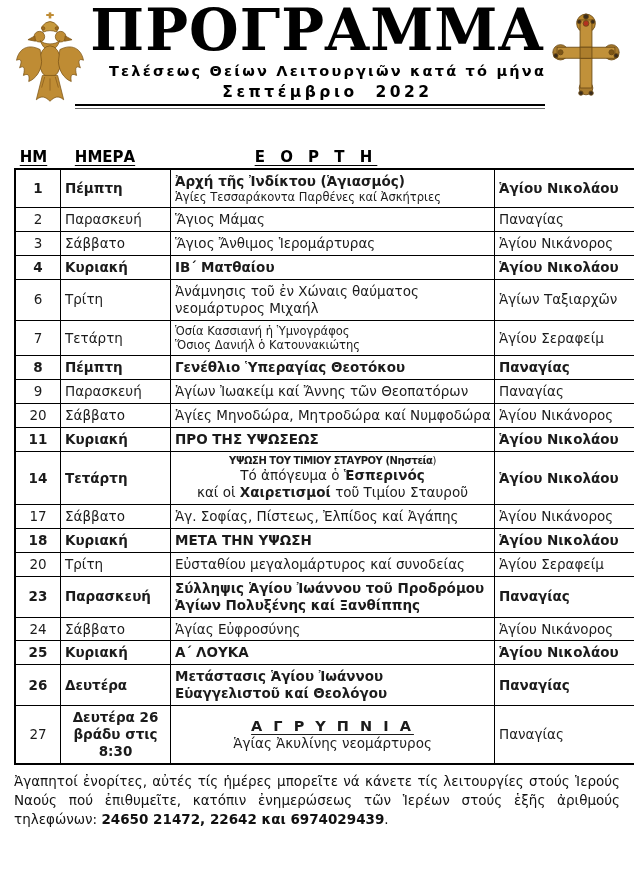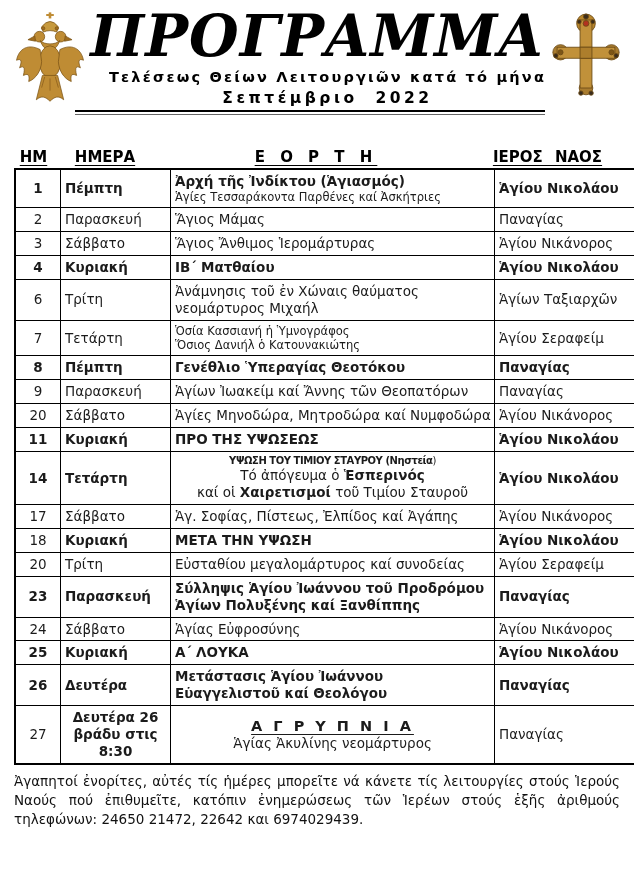--- a/index.html
+++ b/index.html
@@ -7,22 +7,22 @@
     width:634px;height:895px;background:#ffffff;overflow:hidden;
     font-family:"DejaVu Sans",sans-serif;color:#151515;
     -webkit-font-smoothing:antialiased;
   }
   
   #header{position:relative;height:144px;}
   .side-art{position:absolute;top:10px;}
   #eagle{left:12px;width:76px;height:102px;}
   #cross{right:14px;top:6px;width:68px;height:96px;}
   #title{
-    text-align:center;padding-top:6px;margin:0 90px;
-    font-family:"DejaVu Serif",serif;font-style:italic;font-weight:bold;
+    text-align:center;margin:0 90px;
+    font-family:"DejaVu Serif",serif;font-weight:bold;
     font-size:57px;line-height:1.05;letter-spacing:1px;color:#000;
     white-space:nowrap;
   }
   .sub{color:#000;font-weight:bold;text-align:center;padding-left:21px;}
   #sub1{font-size:14.5px;letter-spacing:2.2px;margin-top:3px;}
   #sub2{font-size:15.5px;letter-spacing:3.5px;word-spacing:9px;margin-top:4px;}
   #rule{
     margin-left:75px;width:470px;height:2px;margin-top:3px;
     border-top:2.5px solid #000;border-bottom:1.2px solid #666;
   }
@@ -56,21 +56,21 @@
   .fl{white-space:nowrap;}
   .fl.small{font-size:11.5px;line-height:1.25;}
   .fl.tight{letter-spacing:-0.45px;font-size:10px;}
   .fl span.b{font-weight:bold;}
   .fl span.u{text-decoration:underline;text-underline-offset:2.5px;}
   .fl span.ls{letter-spacing:3px;font-size:14.5px;}
   
   #footer-note{
     margin:7px 14px 0 14px;text-align:justify;font-size:13.5px;line-height:1.42;color:#111;
   }
-  #footer-note span.b{font-weight:normal;}
+  #footer-note span.b{font-weight:bold;}
   #signature{
     margin:5px 20px 0 14px;text-align:right;
     font-family:"DejaVu Serif",serif;font-size:14px;line-height:1.35;color:#111;
   }
 </style>
 </head>
 <body>
 
 <div id="page">
 
@@ -120,21 +120,20 @@
     <div id="title">ΠΡΟΓΡΑΜΜΑ</div>
     <div id="sub1" class="sub">Τελέσεως Θείων Λειτουργιῶν κατά τό μήνα</div>
     <div id="sub2" class="sub">Σεπτέμβριο 2022</div>
     <div id="rule"></div>
   </div>
 
   <div id="colheads">
     <div class="ch">ΗΜ</div>
     <div class="ch">ΗΜΕΡΑ</div>
     <div class="ch" id="ch-eorti">Ε Ο Ρ Τ Η</div>
-    <div class="ch" id="ch-naos">ΙΕΡΟΣ ΝΑΟΣ</div>
   </div>
 
   <table id="program-table">
     <tbody id="program-table-body">
         <tr class="boldrow">
           <td class="day" style="font-weight: bold;">1</td>
           <td class="weekday">
             <div>Πέμπτη</div>
           </td>
           <td class="feast">
@@ -251,21 +250,21 @@
           <td class="day">17</td>
           <td class="weekday">
             <div>Σάββατο</div>
           </td>
           <td class="feast">
             <div class="fl"><span>Ἁγ. Σοφίας, Πίστεως, Ἐλπίδος καί Ἀγάπης</span></div>
           </td>
           <td class="church">Ἁγίου Νικάνορος</td>
         </tr>
         <tr class="boldrow">
-          <td class="day" style="font-weight: normal; margin-left: 48px;">18</td>
+          <td class="day" style="font-weight: bold; margin-left: 48px;">18</td>
           <td class="weekday">
             <div>Κυριακή</div>
           </td>
           <td class="feast">
             <div class="fl"><span class="b">ΜΕΤΑ ΤΗΝ ΥΨΩΣΗ</span></div>
           </td>
           <td class="church">Ἁγίου Νικολάου</td>
         </tr>
         <tr>
           <td class="day">20</td>

